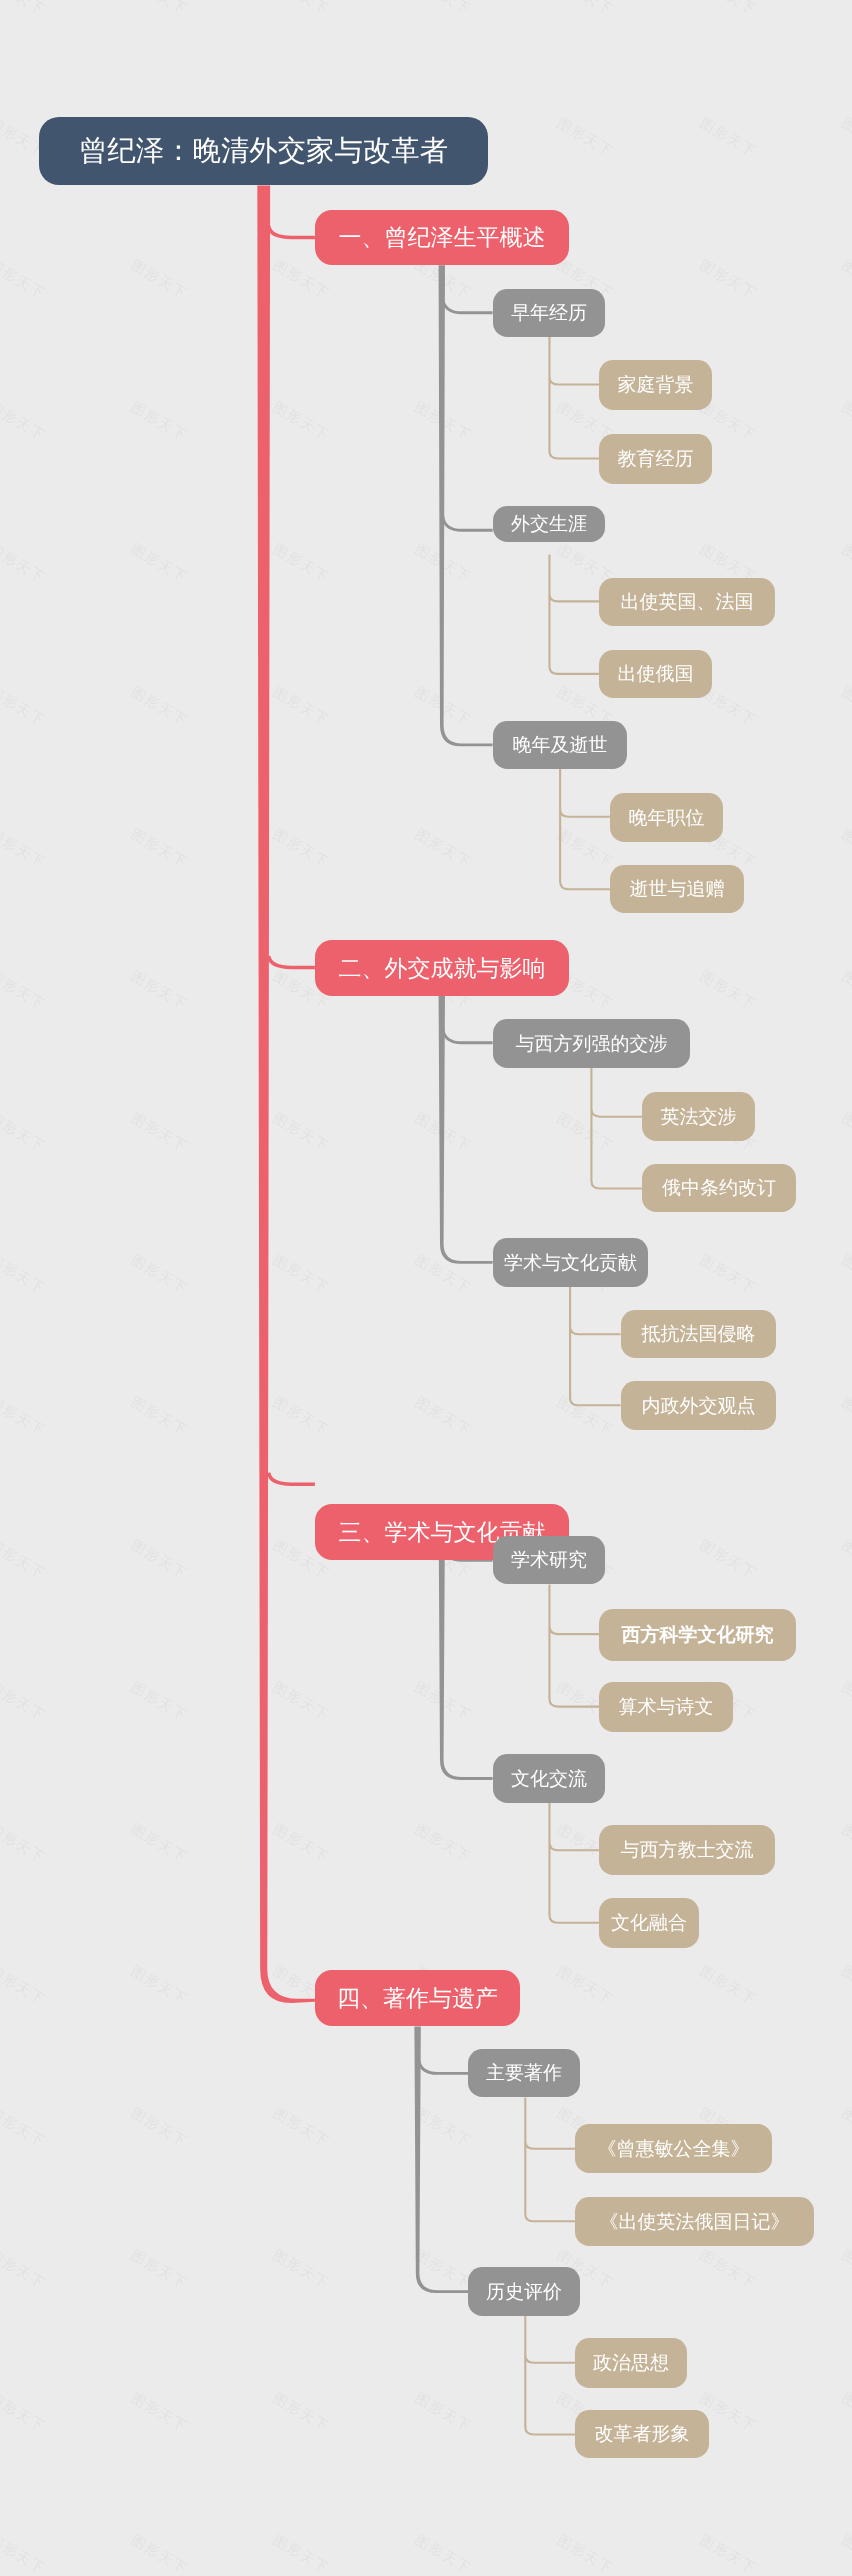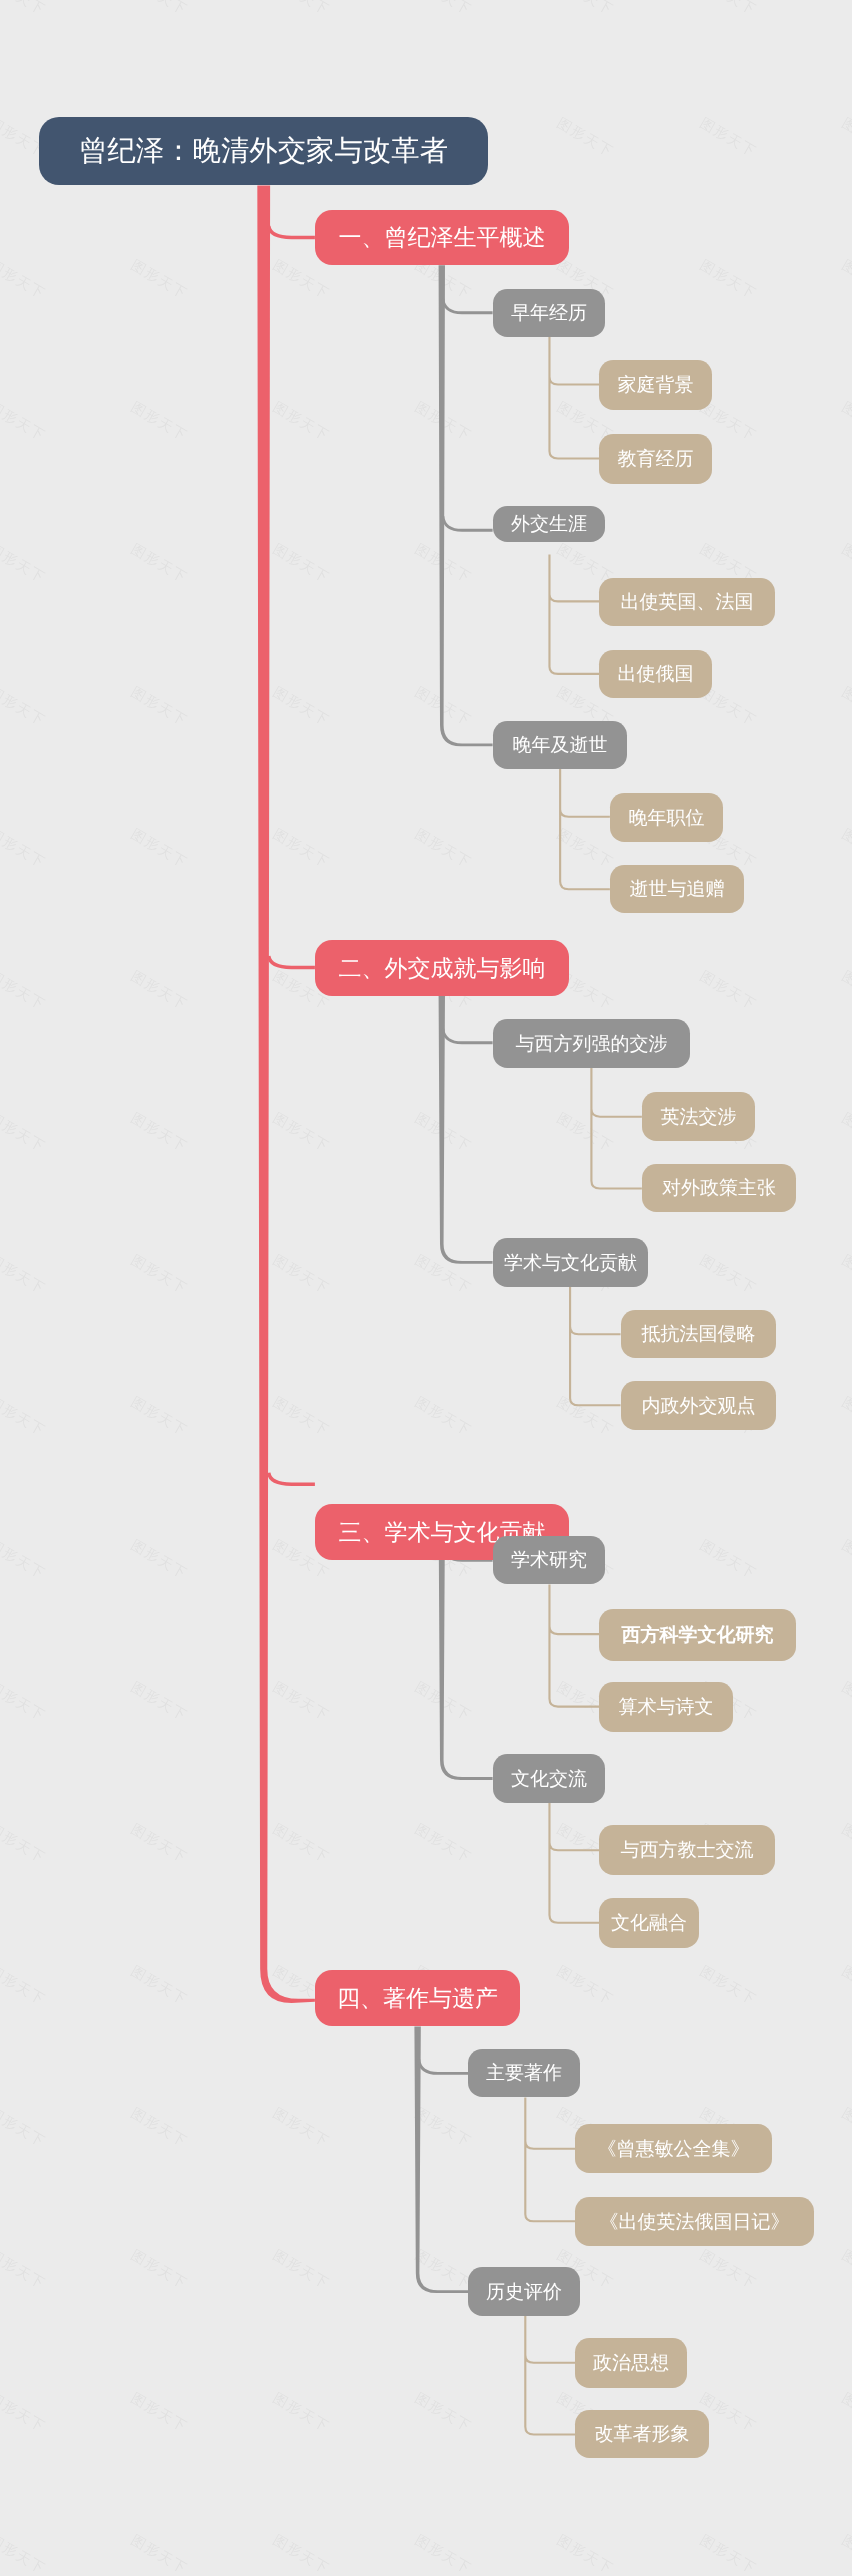--- a/index.html
+++ b/index.html
@@ -204,21 +204,21 @@
 <div class="node sub" style="left:493px; top:506px; width:112px; height:36px;">外交生涯</div>
 <div class="node leaf" style="left:599px; top:578px; width:176px; height:48px;">出使英国、法国</div>
 <div class="node leaf" style="left:599px; top:650px; width:113px; height:48px;">出使俄国</div>
 <div class="node sub" style="left:493px; top:721px; width:134px; height:48px;">晚年及逝世</div>
 <div class="node leaf" style="left:610px; top:793px; width:113px; height:49px;">晚年职位</div>
 <div class="node leaf" style="left:610px; top:865px; width:134px; height:48px;">逝世与追赠</div>
 
 <div class="node sec" style="left:315px; top:940px; width:254px; height:56px;">二、外交成就与影响</div>
 <div class="node sub" style="left:493px; top:1019px; width:197px; height:49px;">与西方列强的交涉</div>
 <div class="node leaf" style="left:642px; top:1092px; width:113px; height:49px;">英法交涉</div>
-<div class="node leaf" style="left:642px; top:1164px; width:154px; height:48px;">对外政策主张</div>
+<div class="node leaf" style="left:642px; top:1164px; width:154px; height:48px;">俄中条约改订</div>
 <div class="node sub" style="left:493px; top:1238px; width:155px; height:49px;">学术与文化贡献</div>
 <div class="node leaf" style="left:621px; top:1310px; width:155px; height:48px;">抵抗法国侵略</div>
 <div class="node leaf" style="left:621px; top:1381px; width:155px; height:49px;">内政外交观点</div>
 
 <div class="node sec" style="left:315px; top:1456px; width:254px; height:56px;margin-top:48px;">三、学术与文化贡献</div>
 <div class="node sub" style="left:493px; top:1536px; width:112px; height:48px;">学术研究</div>
 <div class="node leaf" style="left:599px; top:1609px; width:197px; height:52px;font-weight:bold;">西方科学文化研究</div>
 <div class="node leaf" style="left:599px; top:1682px; width:134px; height:50px;">算术与诗文</div>
 <div class="node sub" style="left:493px; top:1754px; width:112px; height:49px;">文化交流</div>
 <div class="node leaf" style="left:599px; top:1825px; width:176px; height:50px;">与西方教士交流</div>

